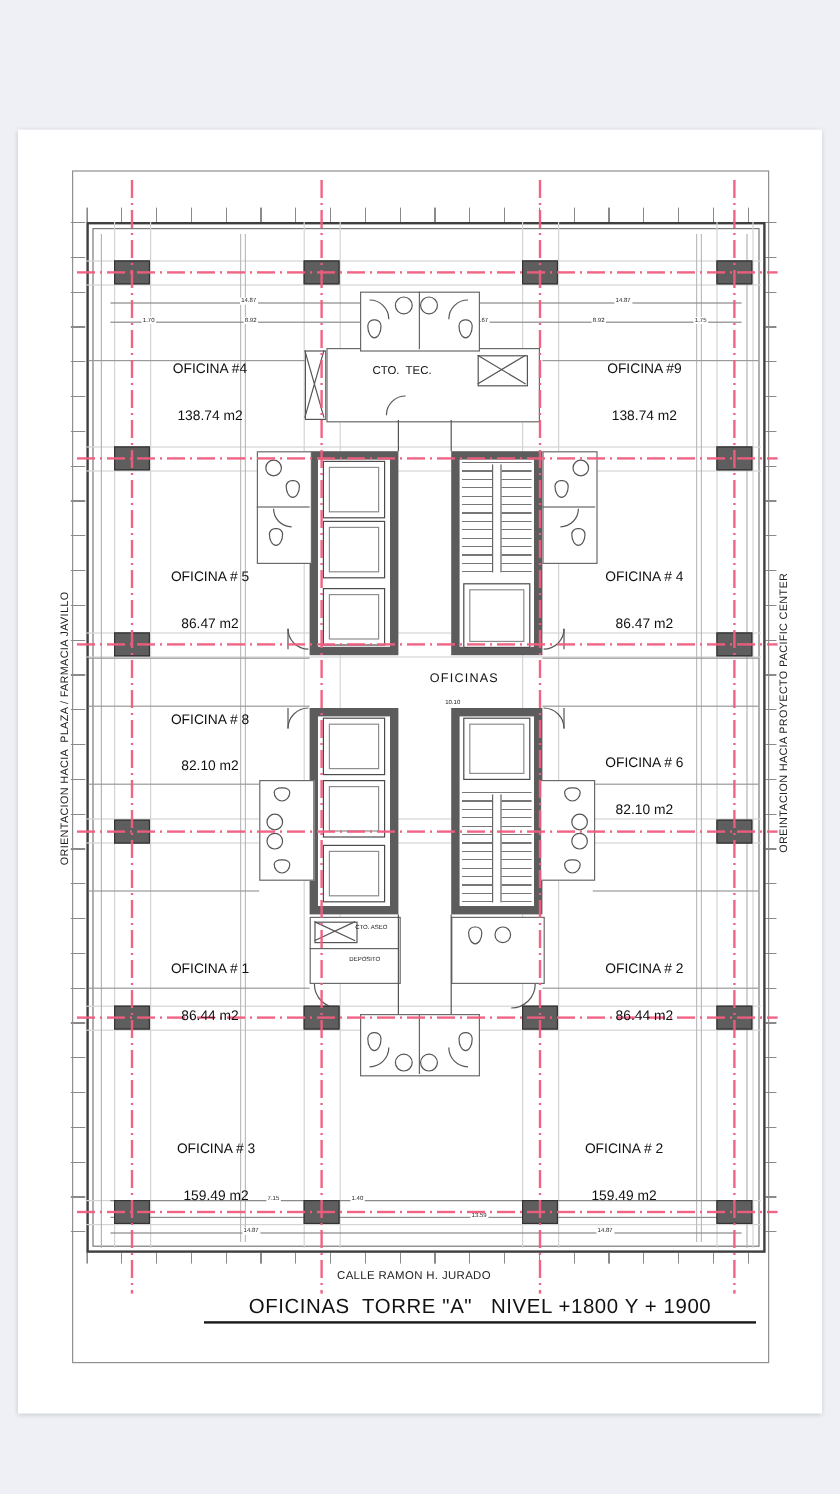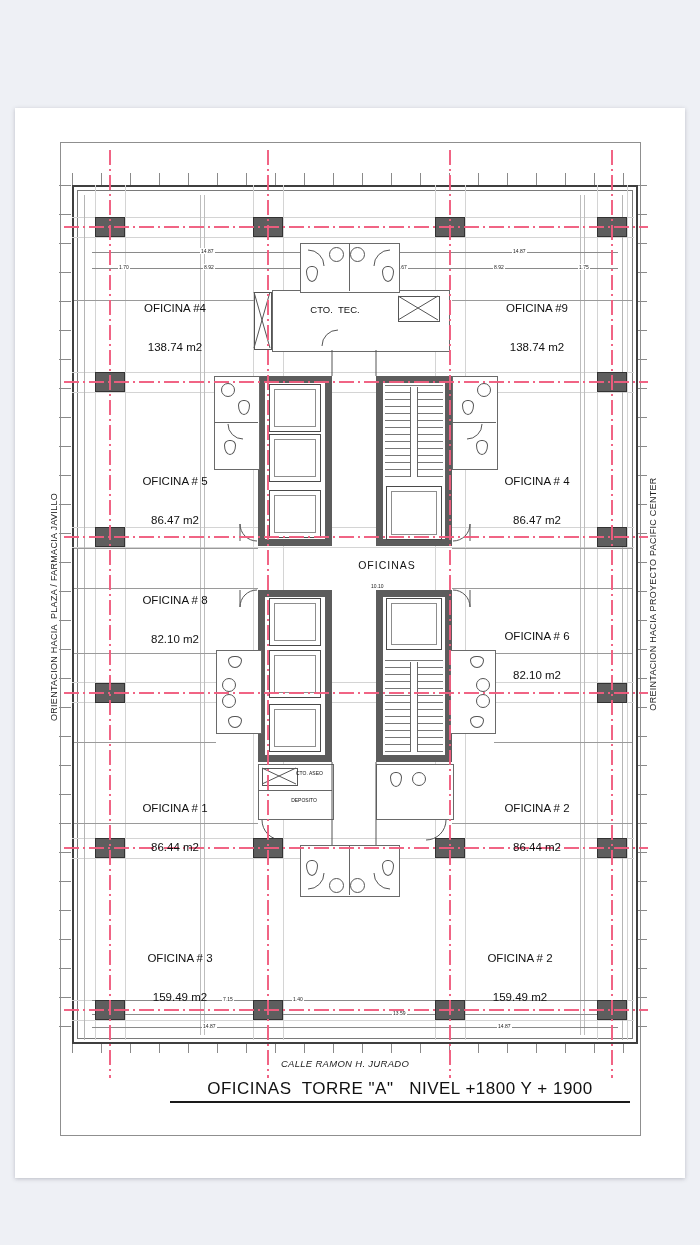--- a/index.html
+++ b/index.html
@@ -272,15 +272,15 @@
     <div>159.49 m2</div>
   </div>
 
   <div class="lbl" style="left:337px;top:559px;width:100px;font-size:10.5px;letter-spacing:1px;">OFICINAS</div>
   <div class="lbl" style="left:285px;top:304px;width:100px;font-size:9.5px;">CTO.  TEC.</div>
   <div class="lbl tiny" style="left:296px;top:770px;width:34px;text-align:left;">CTO. ASEO</div>
   <div class="lbl tiny" style="left:284px;top:797px;width:40px;">DEPOSITO</div>
 
   <div class="lbl orient vert" style="left:-156px;top:602px;">ORIENTACION HACIA  PLAZA / FARMACIA JAVILLO</div>
   <div class="lbl orient vert" style="left:443px;top:589px;">OREINTACION HACIA PROYECTO PACIFIC CENTER</div>
-  <div class="lbl orient" style="left:245px;top:1058px;width:200px;font-size:9.5px;font-style:italic;">CALLE RAMON H. JURADO</div>
+  <div class="lbl orient" style="left:245px;top:1058px;width:200px;font-size:9.5px;">CALLE RAMON H. JURADO</div>
   <div class="lbl" id="title" style="left:170px;top:1079px;">OFICINAS  TORRE "A"   NIVEL +1800 Y + 1900</div>
 </div>
 
 </body></html>

